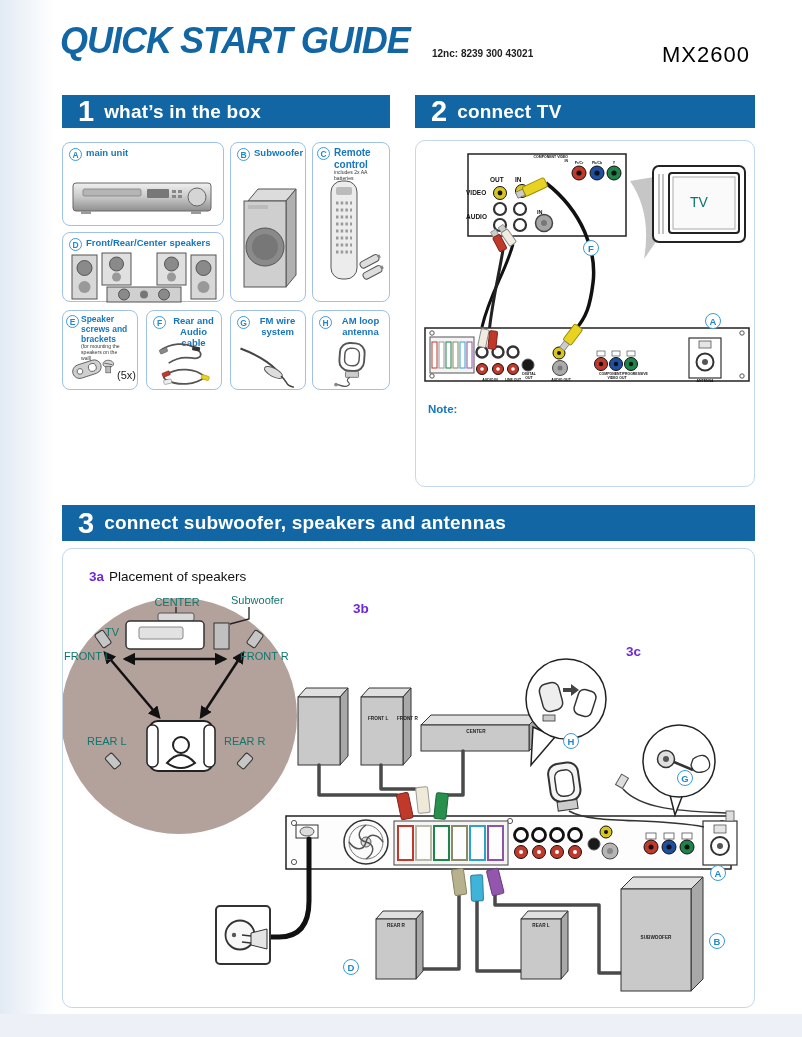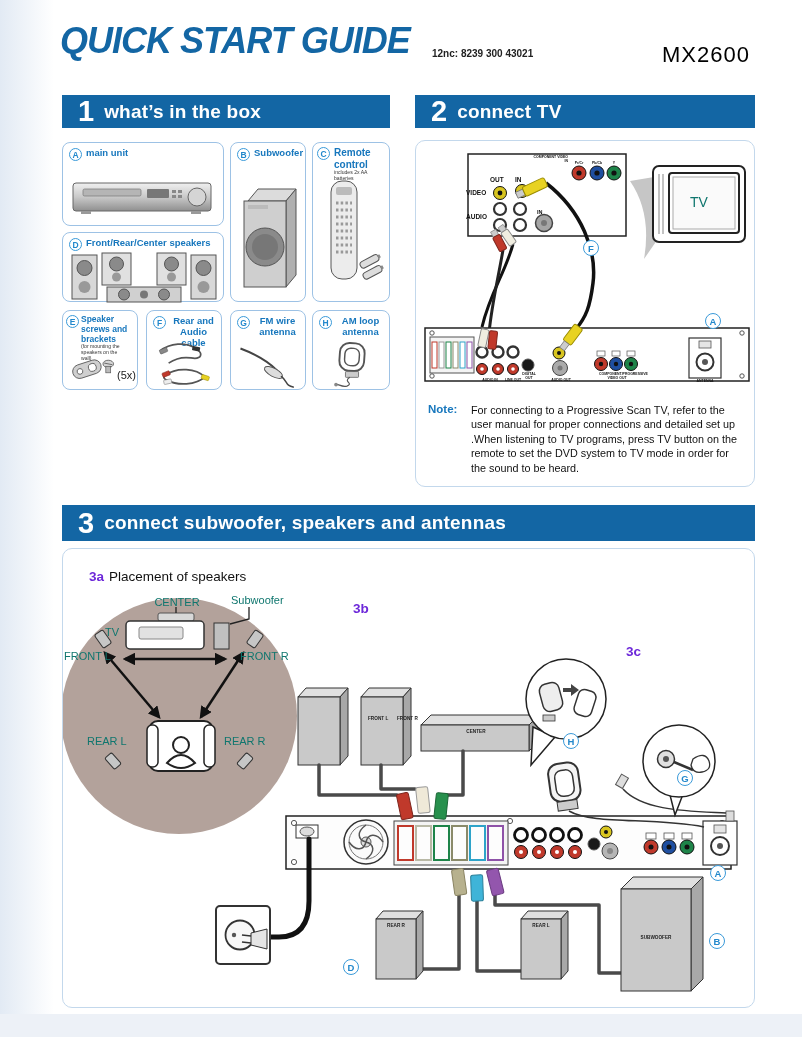--- a/index.html
+++ b/index.html
@@ -187,21 +187,21 @@
       </g>
     <g transform="translate(55,41) rotate(18)">
         <rect width="9" height="5" rx="1" fill="#e8d222" stroke="#9a8c00" stroke-width=".6"></rect>
       </g>
   </svg>
 </div>
 
 <div class="card" style="left:230px;top:310px;width:76px;height:80px">
   <div class="card-head">
     <span class="letter">G</span>
-    <span class="card-label ctr">FM wire antenna</span>
+    <span class="card-label ctr">FM wire system</span>
   </div>
   <svg class="abs" style="left:3px;top:32px" width="70" height="46" viewBox="0 0 70 50">
     <path d="M4,6 C20,12 34,20 44,30" fill="none" stroke="#444" stroke-width="2.2"></path>
     <g transform="translate(40,32) rotate(28)">
         <ellipse rx="11" ry="4.5" fill="#ddd" stroke="#555"></ellipse>
       </g>
     <path d="M48,36 C56,42 52,46 62,48" fill="none" stroke="#444" stroke-width="1.6"></path>
   </svg>
 </div>
 
@@ -337,21 +337,20 @@
   <span class="micro" style="left:82px;top:237px;width:30px">LINE OUT</span>
   <span class="micro" style="left:96px;top:231px;width:34px">DIGITAL OUT</span>
   <span class="micro" style="left:128px;top:237px;width:34px">AUDIO OUT</span>
   <span class="micro" style="left:170px;top:231px;width:62px">COMPONENT/PROGRESSIVE VIDEO OUT</span>
   <span class="micro" style="left:272px;top:238px;width:34px">ANTENNA</span>
 
   <span class="co" style="left:167px;top:99px">F</span>
   <span class="co" style="left:289px;top:172px">A</span>
 
   <span class="note-label" style="left:12px;top:262px">Note:</span>
-  <span class="note-text" style="left:55px;top:262px;width:272px">For connecting to a Progressive Scan TV, refer to the user manual for proper connections and detailed set up .When listening to TV programs, press TV button on the remote to set the DVD system to TV mode in order for the sound to be heard.</span>
 </div>
 
 <div class="abs bar" style="left:62px;top:505px;width:693px;height:36px">
   <span class="bar-num">3</span>
   <span class="bar-title">connect subwoofer, speakers and antennas</span>
 </div>
 
 <div class="bigbox" style="left:62px;top:548px;width:693px;height:460px">
   <svg class="abs" style="left:0;top:0" width="691" height="457" viewBox="0 0 691 457">
     <defs>

